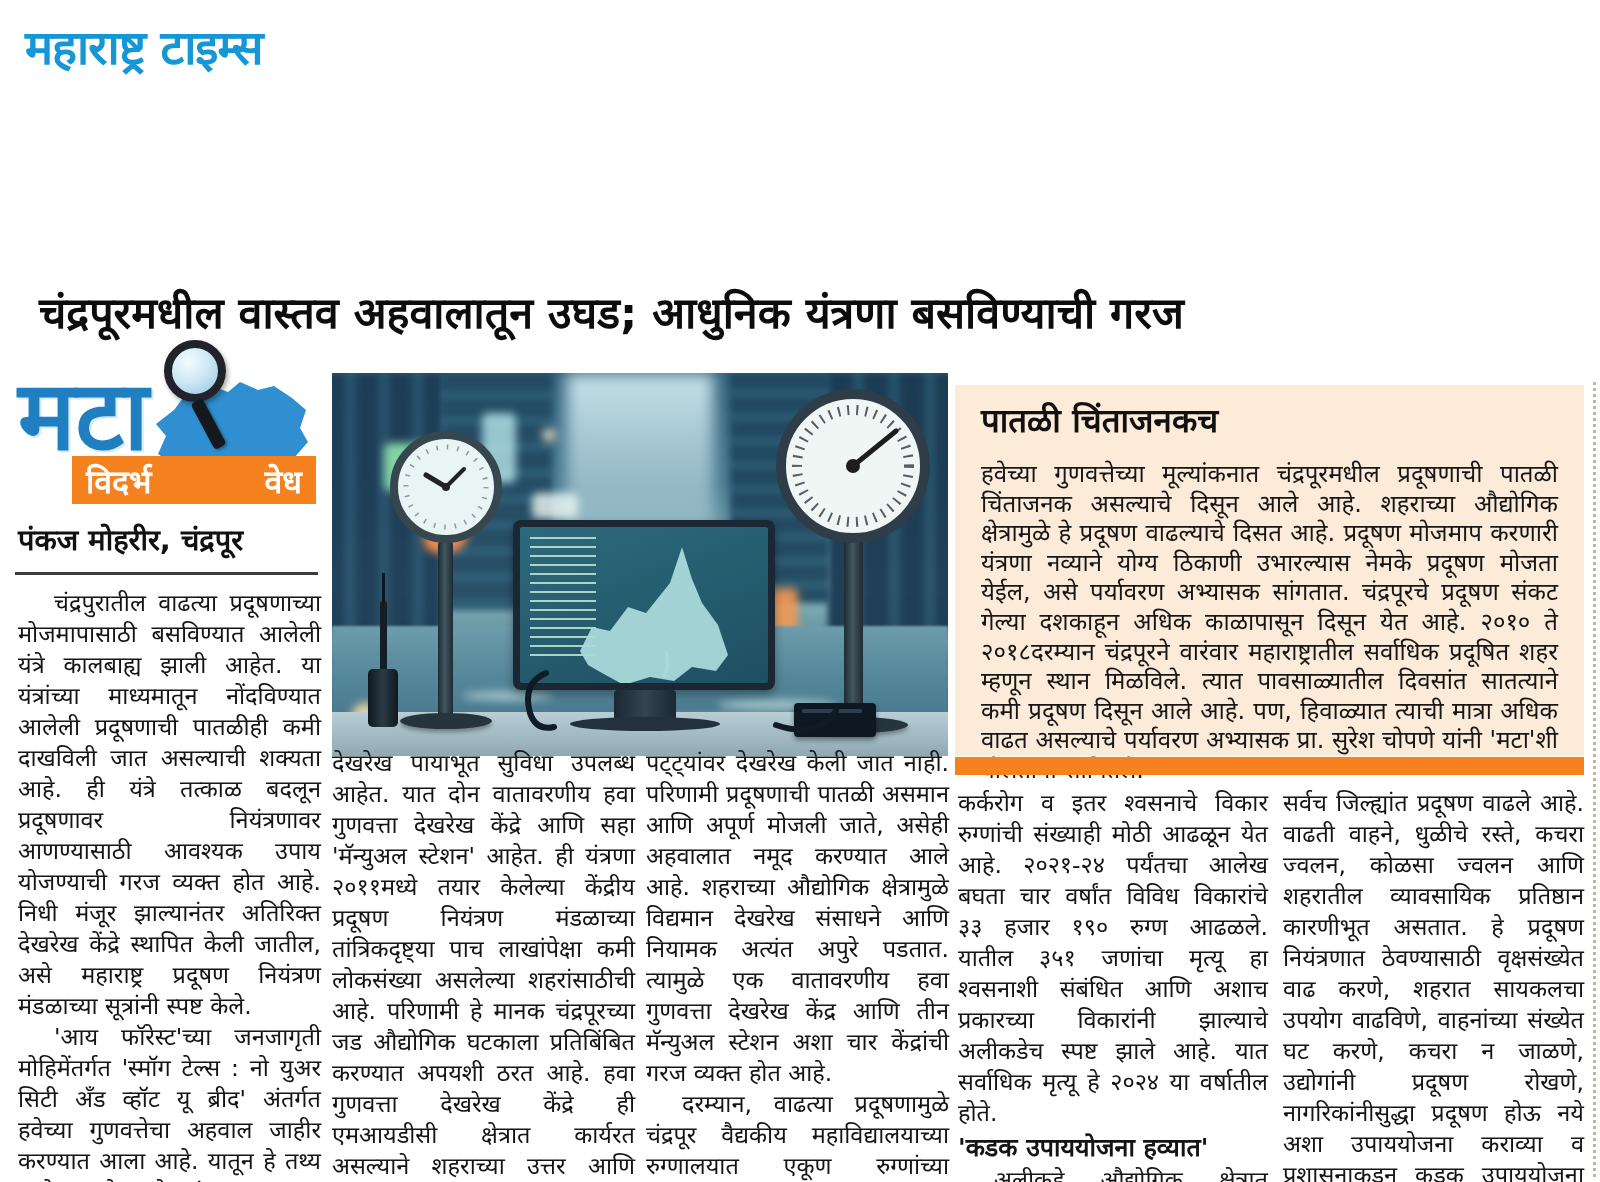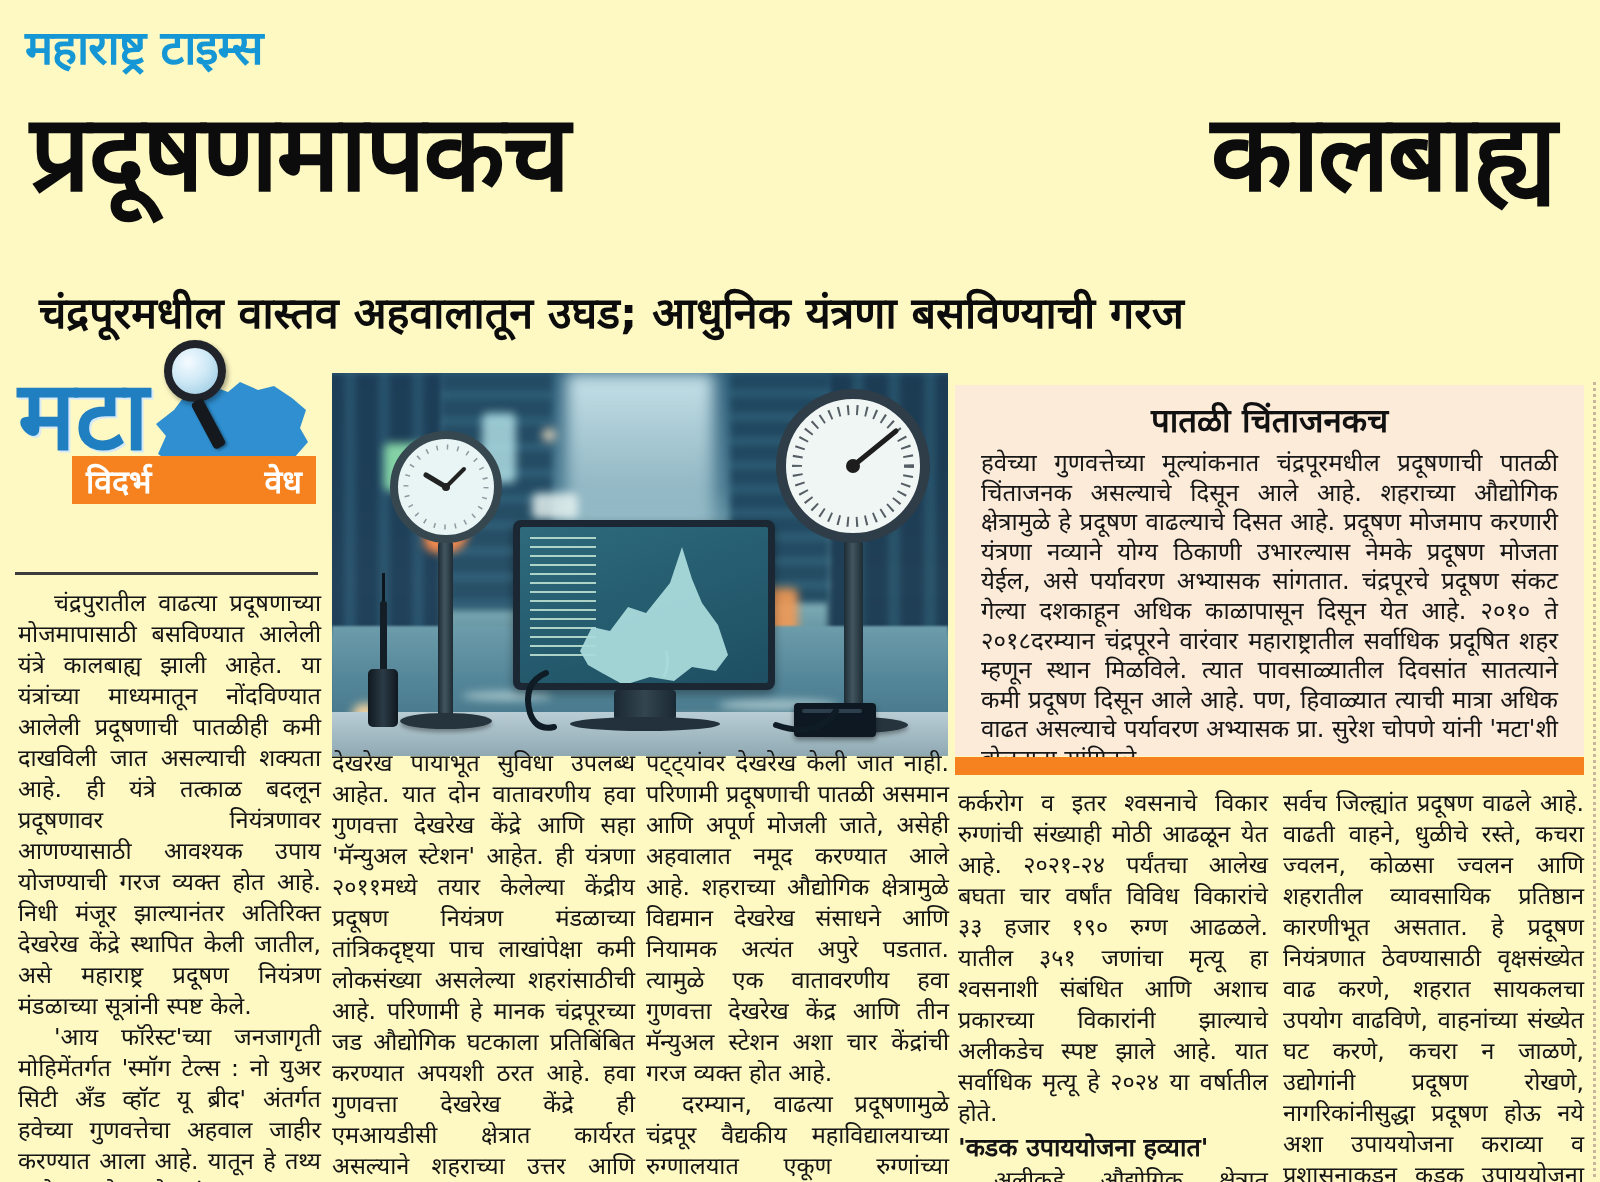--- a/index.html
+++ b/index.html
@@ -1,18 +1,18 @@
 <!DOCTYPE html>
 <html><head>
 <meta charset="utf-8">
 <style>
   * { margin:0; padding:0; box-sizing:border-box; }
   body { background:#e8e8e8; font-family:"DejaVu Sans", sans-serif; }
   .page{
-    position:relative; width:1600px; height:1182px; background:#fef9c3;
+    position:relative; width:1600px; height:1182px; background:#ffffff;
     margin:0 auto; overflow:hidden; color:#111;
   }
   
   .masthead{ position:absolute; left:25px; top:14px; font-size:47px; font-weight:800;
     color:#1697d5; letter-spacing:-1px; }
   .dateline{ position:absolute; left:345px; top:26px; font-size:36px; font-weight:700; color:#111; }
   
   .headline{ position:absolute; left:30px; right:45px; top:98px; height:170px;
     display:flex; justify-content:space-between; align-items:flex-start;
     font-size:106px; font-weight:800; color:#0c0c0c; letter-spacing:-2px; line-height:1.05; }
@@ -41,21 +41,21 @@
   .bodycol p{ text-indent:36px; }
   .col1{ left:18px;  top:588px; }
   .col2{ left:332px; top:748px; }
   .col3{ left:646px; top:748px; }
   .col4{ left:958px; top:788px; width:310px; }
   .col5{ left:1283px;top:788px; width:301px; }
   .col-subhead{ font-weight:800; text-align:left; font-size:25px; margin:3px 0 2px; }
   
   .hbox{ position:absolute; left:955px; top:385px; width:629px; height:371px;
     background:#fcebd9; padding:12px 26px 10px; }
-  .hbox-title{ text-align:center; font-size:33px; font-weight:800; color:#111; margin-bottom:7px; }
+  .hbox-title{ text-align:left; font-size:33px; font-weight:800; color:#111; margin-bottom:18px; }
   .hbox-body{ font-size:24px; line-height:29.6px; text-align:justify; color:#161616; }
   .hbar{ position:absolute; left:955px; top:757px; width:629px; height:18px; background:#f5821f; }
   .dotted-rule{ position:absolute; left:1593px; top:382px; height:795px;
     border-left:3px dotted #c9b49d; }
   
   .photo{ position:absolute; left:332px; top:373px; width:616px; height:383px; overflow:hidden;
     background:linear-gradient(180deg,#31607c 0%,#49798f 30%,#7fabb7 48%,#8fbcC4 55%,#4d7d8c 75%,#35626f 100%); }
   .ph{ position:absolute; }
   .sky-glow{ left:38%; top:0; width:24%; height:60%;
     background:linear-gradient(180deg,rgba(214,240,244,.9),rgba(160,205,215,.25)); filter:blur(8px); }
@@ -111,41 +111,38 @@
   .sensor-body{ left:36px; top:296px; width:30px; height:58px; background:linear-gradient(90deg,#10181f,#2b3b46,#10181f); border-radius:5px; }
   .cable-svg{ left:0; top:0; pointer-events:none; }
 </style>
 </head>
 <body>
 
 <div class="page">
 
   <div class="masthead">महाराष्ट्र टाइम्स</div>
 
-  <div class="headline">
-    <span>प्रदूषणमापकच</span>
-    <span>कालबाह्य</span>
-  </div>
   <div class="subheadline">चंद्रपूरमधील वास्तव अहवालातून उघड; आधुनिक यंत्रणा बसविण्याची गरज</div>
 
   <div class="brand">
     <svg class="brand-map" viewBox="0 0 200 120">
       <path d="M58 34 L70 18 82 24 96 10 112 16 124 6 142 14 158 10 176 22 190 34 184 52 192 66 178 82 184 96 164 104 148 96 132 108 112 100 96 110 80 98 66 102 54 86 42 78 50 60 40 48 Z" fill="#2f8fd0"></path>
     </svg>
     <div class="brand-mata">मटा</div>
     <div class="brand-band">
       <span>विदर्भ</span>
       <span>वेध</span>
     </div>
     <div class="magnifier">
       <div class="mag-lens"></div>
       <div class="mag-handle"></div>
     </div>
   </div>
 
+  <div class="byline">पंकज मोहरीर, चंद्रपूर</div>
   <div class="col-rule"></div>
 
   <div class="bodycol col1">
     <p>चंद्रपुरातील वाढत्या प्रदूषणाच्या मोजमापासाठी बसविण्यात आलेली यंत्रे कालबाह्य झाली आहेत. या यंत्रांच्या माध्यमातून नोंदविण्यात आलेली प्रदूषणाची पातळीही कमी दाखविली जात असल्याची शक्यता आहे. ही यंत्रे तत्काळ बदलून प्रदूषणावर नियंत्रणावर आणण्यासाठी आवश्यक उपाय योजण्याची गरज व्यक्त होत आहे. निधी मंजूर झाल्यानंतर अतिरिक्त देखरेख केंद्रे स्थापित केली जातील, असे महाराष्ट्र प्रदूषण नियंत्रण मंडळाच्या सूत्रांनी स्पष्ट केले.</p>
     <p>'आय फॉरेस्ट'च्या जनजागृती मोहिमेंतर्गत 'स्मॉग टेल्स : नो युअर सिटी अँड व्हॉट यू ब्रीद' अंतर्गत हवेच्या गुणवत्तेचा अहवाल जाहीर करण्यात आला आहे. यातून हे तथ्य समोर आले आहे. चंद्रपुरात साध्या हवा गुणवत्ता</p>
   </div>
 
   <div class="photo">
     <div class="ph sky-glow"></div>
     <div class="ph bldg bldg-l1"></div>

